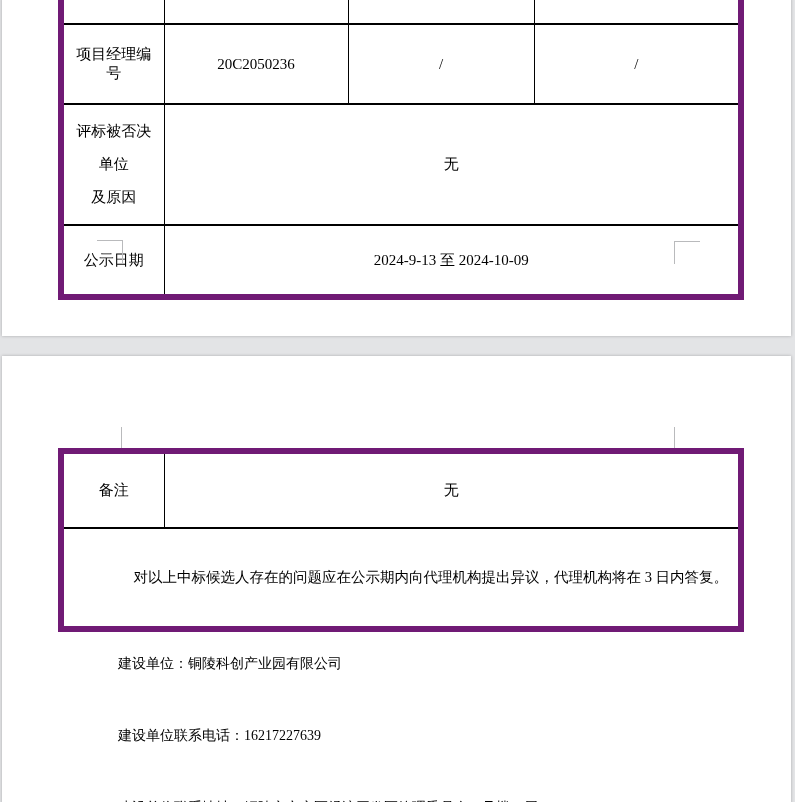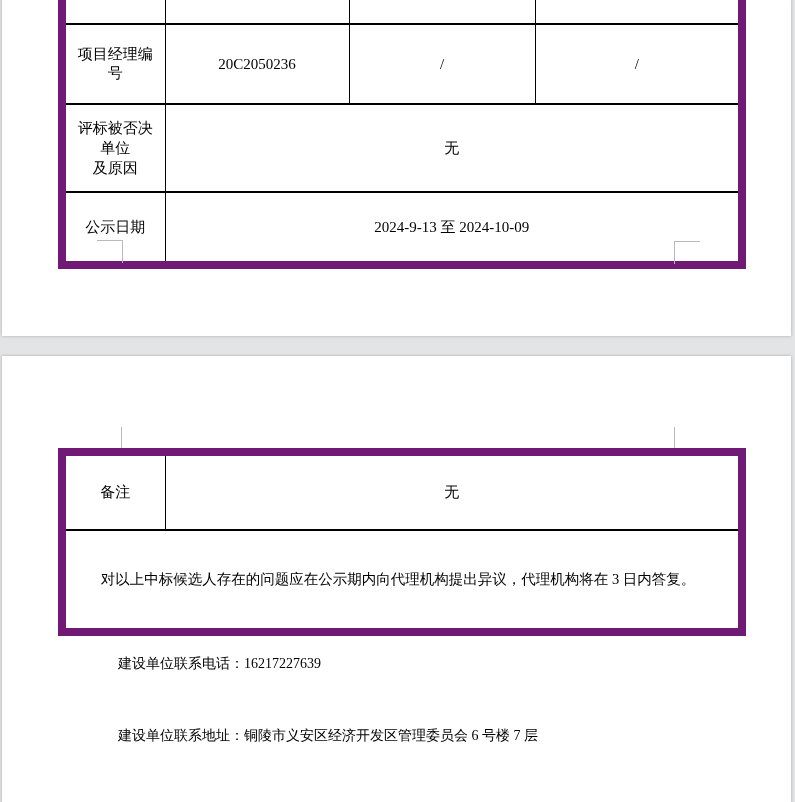--- a/index.html
+++ b/index.html
@@ -11,42 +11,42 @@
   }
   .page{
     position:absolute;left:2px;width:789px;background:#ffffff;
     box-shadow:0 0 3px rgba(0,0,0,0.25);
   }
   #page1{top:-2px;height:338px;}
   #page2{top:356px;height:448px;}
 
   table.doc{
     border-collapse:collapse;table-layout:fixed;position:absolute;
-    border:8px solid #701a75;
+    border:6px solid #701a75;
   }
   table.doc td{
     border:1px solid #000;
     border-top-width:2px;border-bottom-width:2px;
     text-align:center;vertical-align:middle;
     font-size:15px;line-height:1.25;
     padding:10px;overflow:hidden;
   }
   #table1{left:56px;top:0;width:680px;border-top:none;}
   #table1 tr.partial td{border-top:none;height:5px;}
   #table1 tr.r1 td{height:58px;}
   #table1 tr.r2 td{height:52px;}
   #table1 tr.r3 td{height:66px;}
-  #table1 tr.r3 td.label{line-height:20px;}
+  #table1 tr.r3 td.label{line-height:33px;}
   #table1 tr.r4 td{height:48px;}
 
   #table2{left:56px;top:92px;width:680px;}
   #table2 tr.r1 td{height:53px;}
   #table2 tr.r2 td{height:77px;}
   #table2 td.objection{
-    text-align:center;padding-left:2px;font-size:14.5px;
+    text-align:right;padding-left:2px;font-size:14.5px;
   }
 
   .mark{position:absolute;background:#b9babc;}
   .mark.h{height:1px;}
   .mark.v{width:1px;}
 
   .footer-block{
     position:absolute;left:116px;top:248px;width:640px;
     font-size:14px;line-height:24px;white-space:pre;
   }
@@ -111,20 +111,21 @@
       <td class="label">备注</td>
       <td>无</td>
     </tr>
     <tr class="r2">
       <td colspan="2" class="objection">对以上中标候选人存在的问题应在公示期内向代理机构提出异议，代理机构将在 3 日内答复。</td>
     </tr>
   </tbody>
     </table>
 
   <div class="footer-block">
+    <div>建设单位：铜陵科创产业园有限公司</div>
     <div>建设单位联系电话：16217227639</div>
     <div>建设单位联系地址：铜陵市义安区经济开发区管理委员会 6 号楼 7 层</div>
     
     
     
     
   </div>
 </div>
 
 </body></html>

